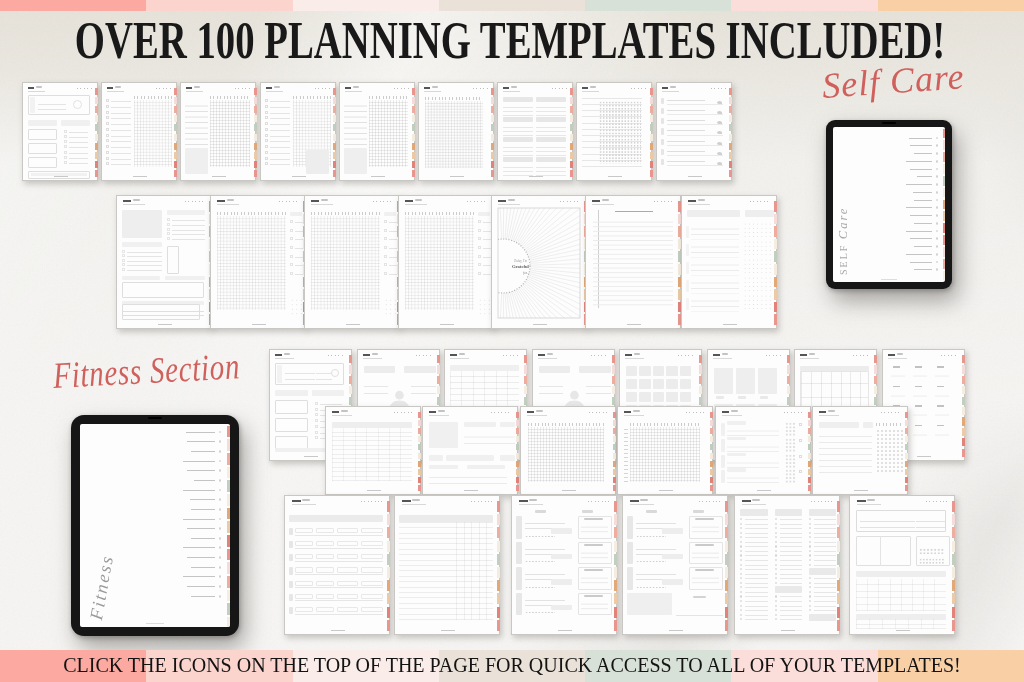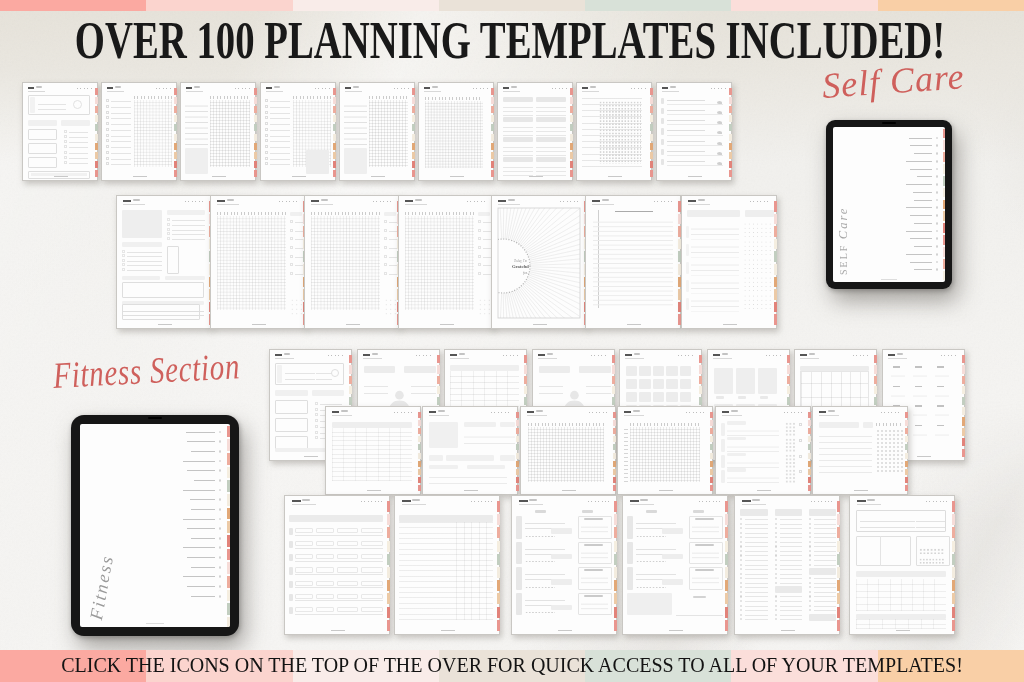--- a/index.html
+++ b/index.html
@@ -1559,12 +1559,12 @@
 <div id="bot">
     <div style="position:absolute;left:0.0px;top:0px;width:146.8px;height:32px;background:#fba9a1"></div>
     <div style="position:absolute;left:146.3px;top:0px;width:146.8px;height:32px;background:#fbd4ce"></div>
     <div style="position:absolute;left:292.6px;top:0px;width:146.8px;height:32px;background:#f9ece9"></div>
     <div style="position:absolute;left:438.9px;top:0px;width:146.8px;height:32px;background:#eae2d8"></div>
     <div style="position:absolute;left:585.1px;top:0px;width:146.8px;height:32px;background:#d8e1d8"></div>
     <div style="position:absolute;left:731.4px;top:0px;width:146.8px;height:32px;background:#fbdeda"></div>
     <div style="position:absolute;left:877.7px;top:0px;width:146.8px;height:32px;background:#f9cfa6"></div>
   </div>
 
-<div id="bott">CLICK THE ICONS ON THE TOP OF THE OVER FOR QUICK ACCESS TO ALL OF YOUR TEMPLATES!</div>
+<div id="bott">CLICK THE ICONS ON THE TOP OF THE PAGE FOR QUICK ACCESS TO ALL OF YOUR TEMPLATES!</div>
 </body></html>

